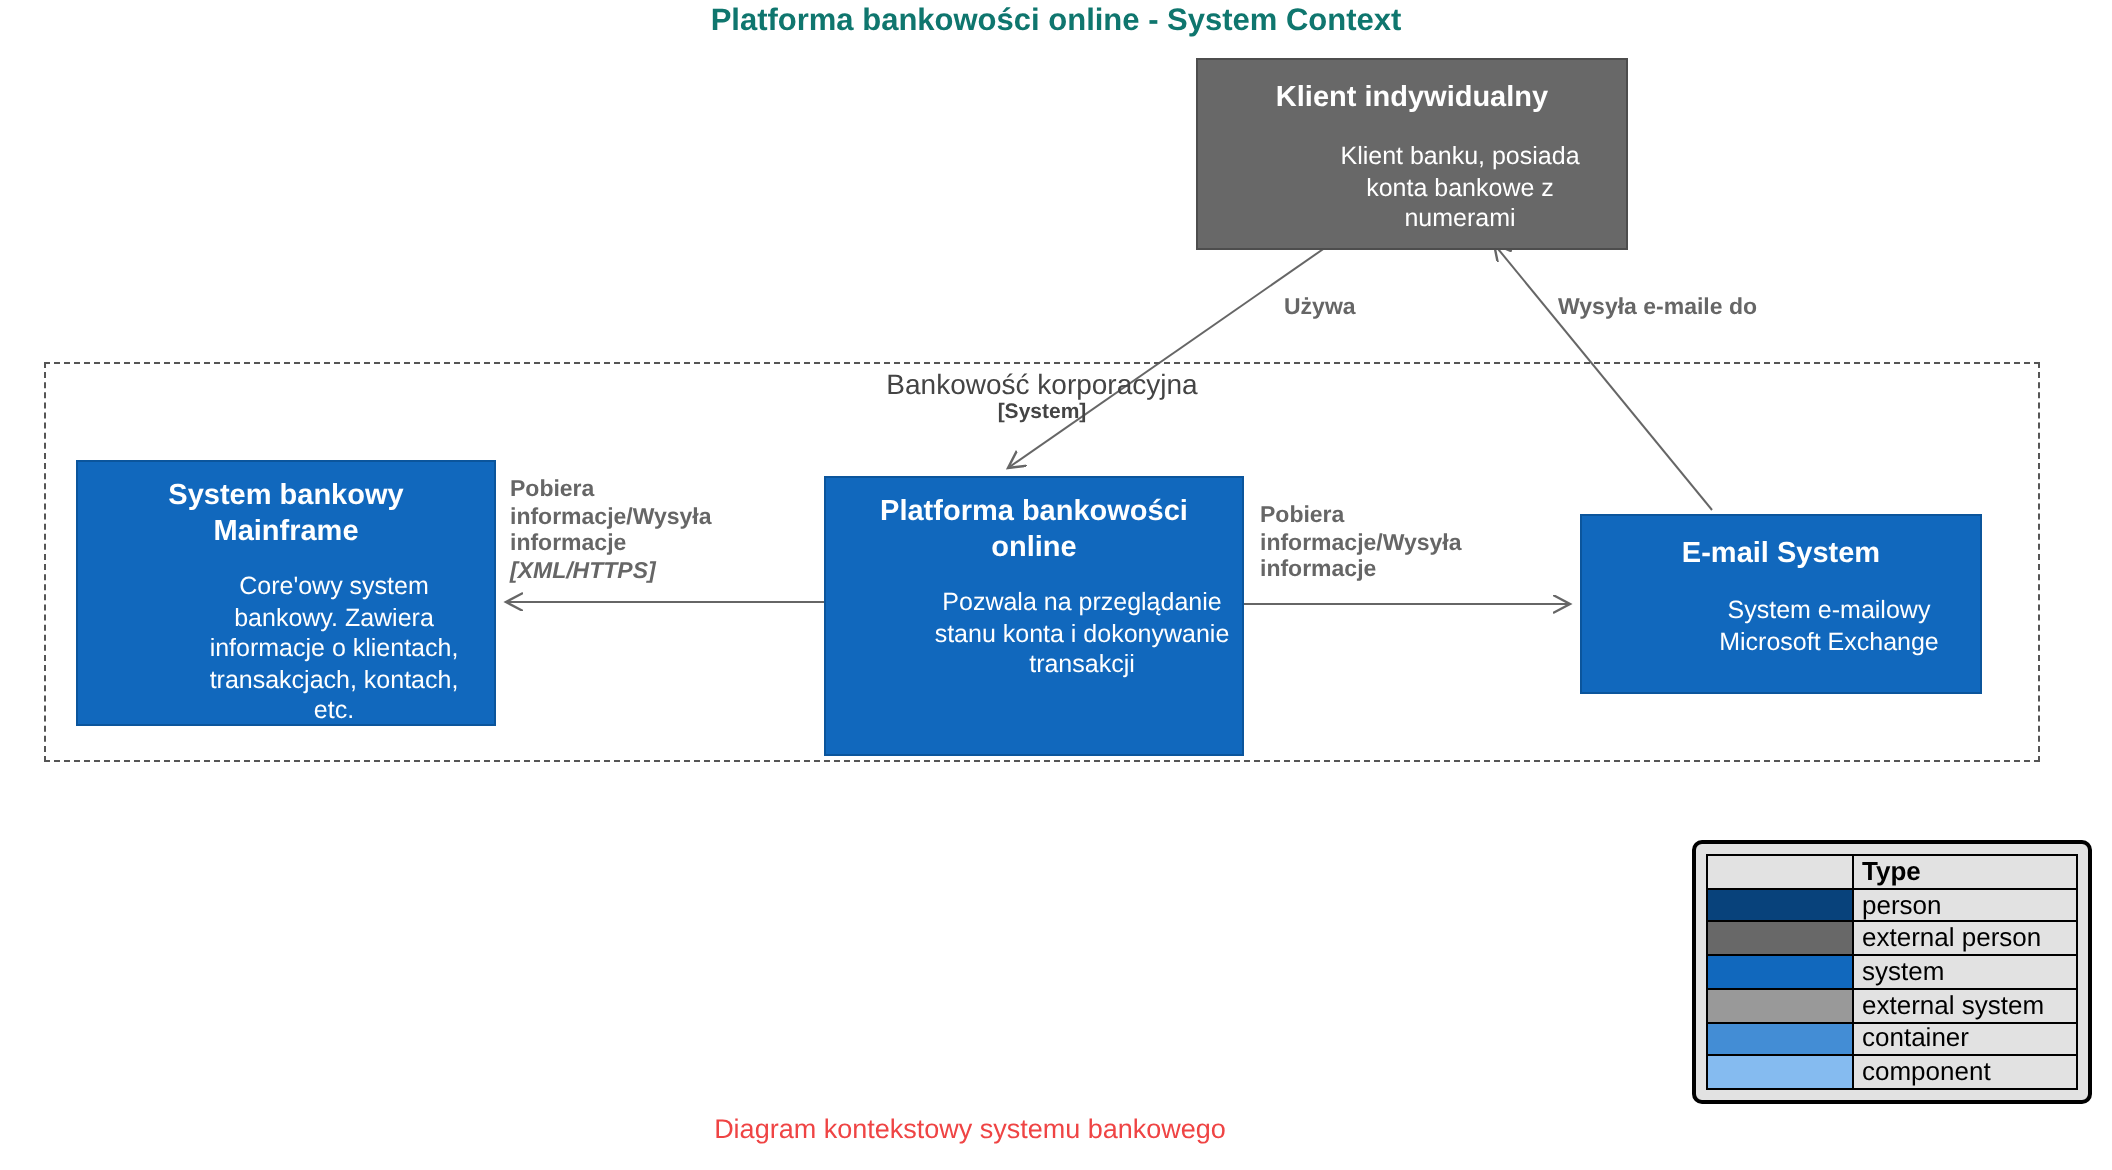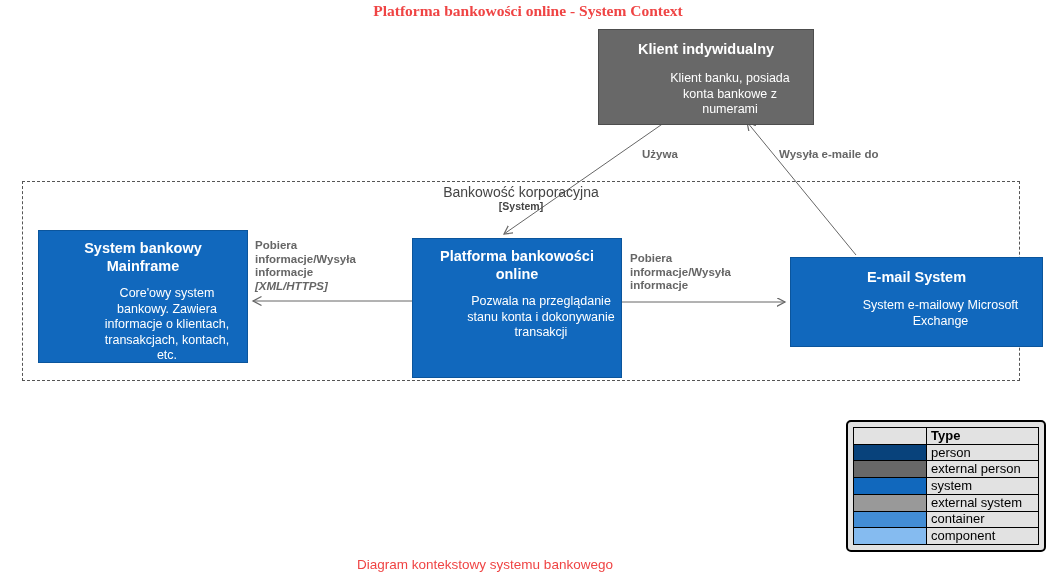--- a/index.html
+++ b/index.html
@@ -2,21 +2,21 @@
 <html><head>
 <meta charset="utf-8">
 <style>
   html,body { margin:0; padding:0; background:#fff; }
   .canvas {
     position:relative; width:1056px; height:585px; background:#ffffff;
     font-family:"Liberation Sans","DejaVu Sans",sans-serif; overflow:hidden;
   }
   .diagram-title {
     position:absolute; top:2px; left:0; width:1056px; text-align:center;
-    font-size:15.5px; font-weight:600; color:#ef4444;font-family:Liberation Serif, serif;
+    font-size:15.5px; font-weight:600; color:#0f766e;
   }
   .diagram-caption {
     position:absolute; top:557px; left:0; width:936px; text-align:center;
     font-size:13.5px; color:#ef4444;padding-left:17px;
   }
   svg.arrows { position:absolute; left:0; top:0; width:1056px; height:585px; }
   svg.arrows line { stroke:#666666; stroke-width:1; }
   .boundary {
     position:absolute; left:22px; top:181px; width:998px; height:200px;
     border:1px dashed #555; box-sizing:border-box;
@@ -33,21 +33,21 @@
   .node-desc { font-size:12.5px; line-height:15.6px;margin-left:48px; }
   .node-customer { left:598px; top:29px;  width:216px; height:96px; }
   .node-customer .node-title { margin-top:10px; }
   .node-customer .node-desc  { margin-top:13px; padding:0 8px; }
   .node-mainframe { left:38px;  top:230px; width:210px; height:133px; }
   .node-mainframe .node-title { margin-top:8px; padding:0 26px; }
   .node-mainframe .node-desc  { margin-top:11px; padding:0 7px; }
   .node-platform { left:412px; top:238px; width:210px; height:140px; }
   .node-platform .node-title { margin-top:8px; padding:0 16px; }
   .node-platform .node-desc  { margin-top:11px; padding:0 4px; }
-  .node-email { left:790px; top:257px; width:253px; height:90px; }
+  .node-email { left:790px; top:257px; width:201px; height:90px; }
   .node-email .node-title { margin-top:10px; }
   .node-email .node-desc  { margin-top:12px; padding:0 6px; }
   .rel-label {
     position:absolute; color:#666; font-weight:bold; font-size:11.5px;
     line-height:13.5px; 
   }
   .rel-uses   { left:642px; top:148px; }
   .rel-sends  { left:779px; top:148px; }
   .rel-main   { left:255px; top:239px; width:150px; }
   .rel-emaillink { left:630px; top:252px; width:150px; }

